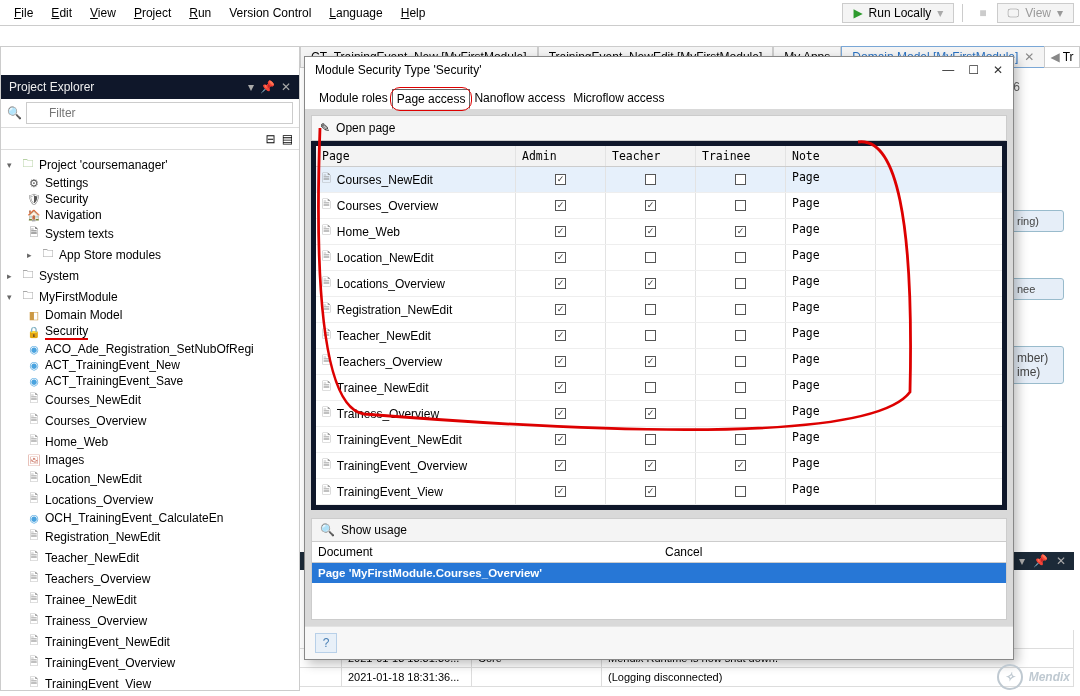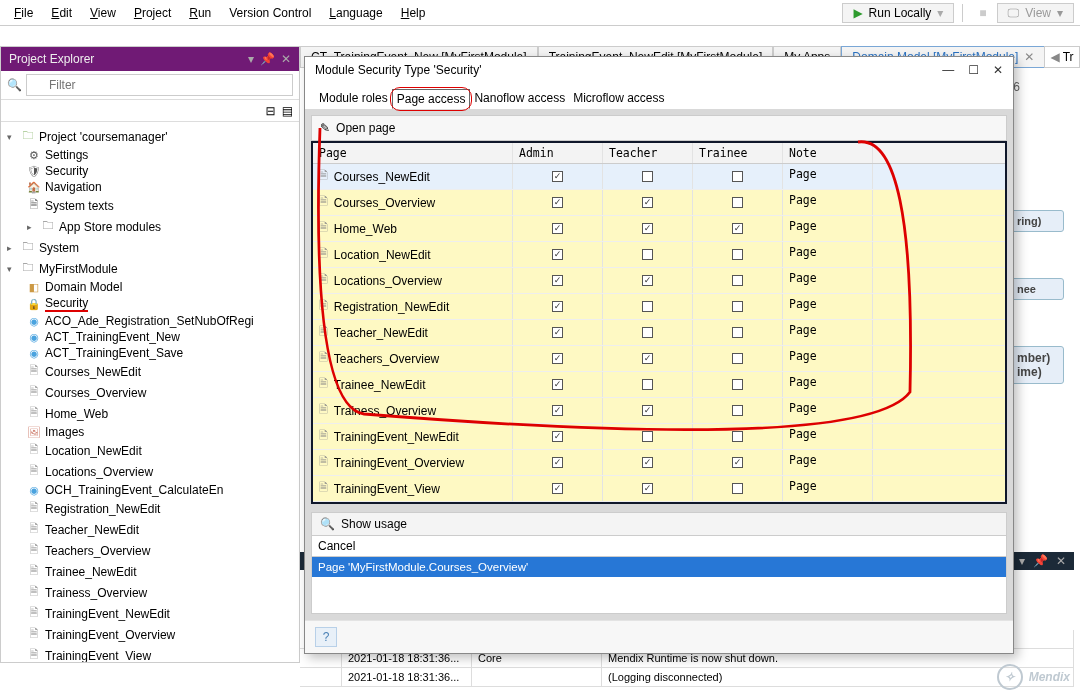--- a/index.html
+++ b/index.html
@@ -10,21 +10,21 @@
 .menubar .menu-item { padding: 3px 8px; cursor: default; }
 .menubar .menu-item .ul { text-decoration: underline; }
 .menubar .spacer { flex: 1; }
 .menubar .run-local { display: flex; align-items: center; gap: 6px; padding: 2px 10px; border: 1px solid #ccc; background: #f4f4f4; }
 .play-icon { color: #2e9b2e; }
 .menubar .view-btn { display: flex; align-items: center; gap: 6px; padding: 2px 10px; border: 1px solid #ccc; background: #f4f4f4; color: #999; }
 .divider-v { width: 1px; height: 18px; background: #ccc; margin: 0 6px; }
 
 
 .explorer { position: absolute; top: 46px; left: 0; width: 300px; border: 1px solid #ccc; }
-.explorer-header { background: #701a75; color: #eee; padding: 5px 8px; display: flex; justify-content: space-between; align-items: center; }
+.explorer-header { background: #0f172a; color: #eee; padding: 5px 8px; display: flex; justify-content: space-between; align-items: center; margin-top: 28px; }
 .explorer-header .icons { display: flex; gap: 6px; color: #aaa; }
 .explorer-filter { display: flex; align-items: center; padding: 3px 6px; border-bottom: 1px solid #ddd; }
 .explorer-filter input { flex: 1; border: 1px solid #ccc; padding: 3px 22px; font-size: 12px; color: #888; }
 .explorer-toolbar { display: flex; justify-content: flex-end; padding: 2px 6px; gap: 6px; border-bottom: 1px solid #ddd; height: 22px; align-items: center; }
 .explorer-tree { padding: 4px 4px; max-height: 540px; overflow: hidden; }
 .tree-row { display: flex; align-items: center; gap: 4px; padding: 1px 2px; white-space: nowrap; }
 .indent-1 { padding-left: 22px; }
 .twisty { width: 10px; color: #666; font-size: 9px; }
 .ico { width: 14px; text-align: center; font-size: 11px; }
 .ico-folder { color: #7a5; }
@@ -42,21 +42,21 @@
 
 .tabs-row { position: absolute; top: 46px; left: 300px; right: 0; height: 22px; display: flex; }
 .tab { border: 1px solid #ccc; padding: 3px 10px; background: #f4f4f4; font-size: 11px; white-space: nowrap; overflow: hidden; display: flex; align-items: center; gap: 6px; }
 .tab .close-x { color: #888; }
 .tab-active { border: 1px solid #7aa7d6; color: #2a72c2; }
 
 
 .right-stub { position: absolute; right: 0; top: 46px; width: 36px; height: 22px; border: 1px solid #ccc; background: #fff; display:flex; align-items:center; justify-content:center; gap:3px; }
 
 
-.bg-snippets { position: absolute; right: 16px; top: 210px; width: 54px; font-weight: bold; }
+.bg-snippets { position: absolute; right: 16px; top: 210px; width: 54px; }
 .bg-snip { background:#e6eef8; border:1px solid #9bc; border-radius:3px; padding:4px 6px; margin-bottom: 46px; font-size:11px; color:#444; }
 
 
 .bottom-dock { position: absolute; left: 300px; right: 6px; top: 552px; height: 18px; background: #1c2a38; display:flex; justify-content:flex-end; align-items:center; gap:8px; padding:0 8px; color:#aaa; }
 
 
 .log-table { position: absolute; left: 300px; top: 630px; right: 6px; }
 .log-row { display: grid; grid-template-columns: 42px 130px 130px 1fr; border-bottom: 1px solid #ddd; }
 .log-cell { border-right: 1px solid #ddd; padding: 3px 6px; font-size: 11px; white-space: nowrap; overflow: hidden; }
 
@@ -69,35 +69,35 @@
 .dialog-title { padding: 6px 10px; display: flex; align-items: center; justify-content: space-between; }
 .dialog-title .win-btns { display: flex; gap: 14px; color: #333; }
 .dialog-tabs { display: flex; padding: 6px 10px 0; font-family: Consolas, monospace; font-size: 12px; }
 .dlg-tab { padding: 2px 4px; }
 .dlg-tab.active { border: 1px solid #666; border-bottom-color: #fff; position:relative; }
 .dlg-tab.active::after { content:''; position:absolute; left:-3px; top:-3px; right:-3px; bottom:-3px; border:1.5px solid #d00; border-radius:10px; }
 .dlg-note { padding: 4px 10px 6px; border-bottom: 1px solid #e3e3e3; }
 .dlg-note span { font-family: Consolas, monospace; font-size: 12px; color: #666; text-decoration: line-through wavy rgba(0,0,0,0.15); }
 .dlg-section { background: #d9d9d9; padding: 6px; }
 .section-head { background: #f7f7f7; border: 1px solid #ccc; padding: 5px 8px; display:flex; align-items:center; gap:6px; }
-.grid { border: 2px solid #0f172a; background: #fef9c3; }
+.grid { border: 5px solid #0f172a; background: #ffffff; }
 .grid-head { display: grid; grid-template-columns: 200px 90px 90px 90px 90px; background: #f3f3f3; border-bottom: 1px solid #ccc; }
 .grid-head div, .grid-row > div { padding: 3px 6px; border-right: 1px solid #e3e3e3; overflow:hidden; font-size: 11.5px; font-family: Consolas, monospace; }
 .grid-head div { font-family: Consolas, monospace; }
 .grid-row { display: grid; grid-template-columns: 200px 90px 90px 90px 90px; border-bottom: 1px solid #eee; }
 .grid-row.sel { background: #e6f0fb; }
 .cell-name { display:flex; align-items:center; gap:6px; font-family: "Segoe UI"; }
 .cell-name .pgico { color:#888; font-size:11px; }
 .ck { display:flex; justify-content:center; align-items:center; }
 .cb { width:11px; height:11px; border:1px solid #555; display:inline-flex; align-items:center; justify-content:center; font-size:9px; line-height:1; color:#333; background:#fff; }
 .dlg-usage { margin-top: 8px; border:1px solid #ccc; }
 .usage-head { background:#f4f4f4; border-bottom:1px solid #ccc; padding: 4px 8px; display:flex; align-items:center; gap:6px; }
 .usage-cols { display:grid; grid-template-columns: 1fr 1fr; background:#fff; border-bottom:1px solid #ccc; font-family: Consolas, monospace; font-size:12px; }
 .usage-cols div { padding: 3px 6px; }
-.usage-row { display:grid; grid-template-columns: 1fr 1fr; background:#2777d6; color:#fff; }
+.usage-row { display:grid; grid-template-columns: 1fr 1fr; background:#2777d6; color:#fff;font-weight:bold; }
 .usage-row div { padding: 4px 6px; font-size:11.5px; }
 .usage-body { background:#fff; height: 36px; }
 .dlg-footer { display:flex; justify-content:space-between; align-items:center; padding: 6px 10px; border-top:1px solid #e3e3e3; background:#f7f7f7; }
 .dlg-footer .left .q { border:1px solid #b8d0e8; background:#e8f0f8; width:22px; height:20px; display:flex; align-items:center; justify-content:center; color:#4a80b5; }
 .dlg-btn { border:1px solid #999; background:#f3f3f3; padding: 3px 22px; margin-left: 6px; }
 
 
 .anno { position:absolute; pointer-events:none; }
 </style>
 </head>
@@ -561,20 +561,21 @@
           </div>
         </div>
     </div>
 
     <div class="dlg-usage">
       <div class="usage-head">
         <span>🔍</span>
         <span>Show usage</span>
       </div>
       <div class="usage-cols">
+        <div>Document</div>
         <div>Cancel</div>
       </div>
       <div class="usage-row">
         <div>Page 'MyFirstModule.Courses_Overview'</div>
       </div>
       <div class="usage-body"></div>
     </div>
   </div>
   <div class="dlg-footer">
     <div class="left">

